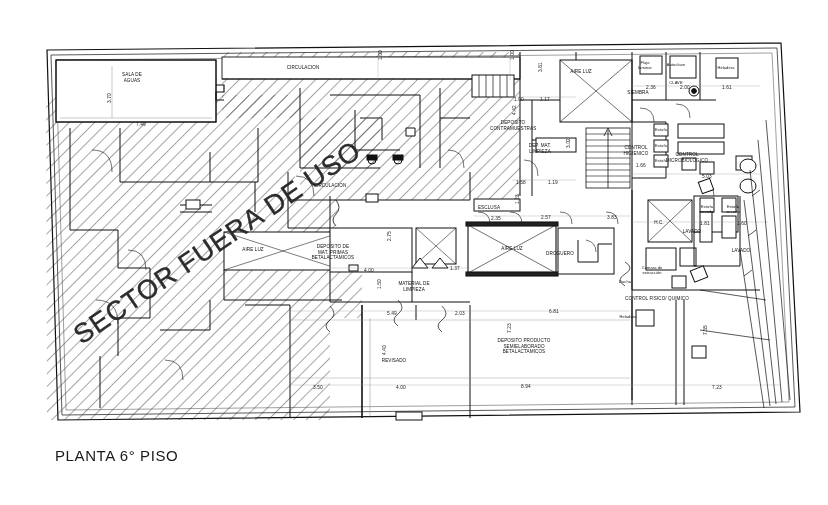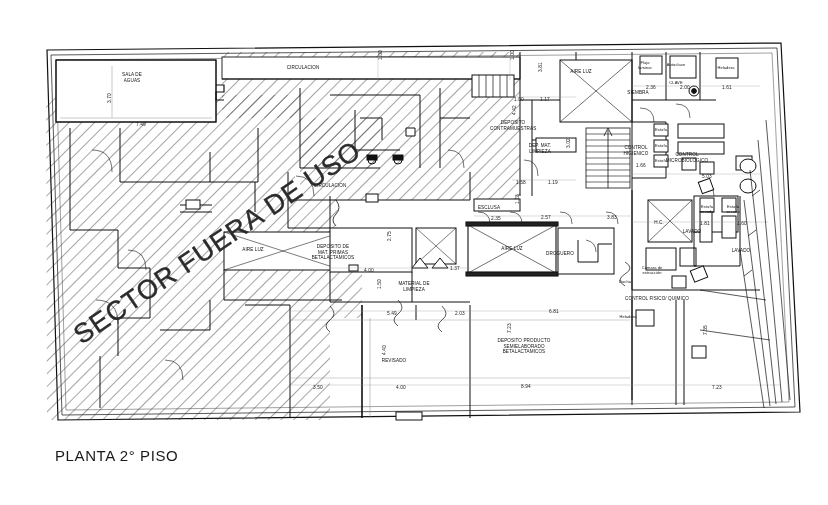--- a/index.html
+++ b/index.html
@@ -280,21 +280,21 @@
         <path d="M740,250 L764,408"></path>
         <path d="M760,190 L752,196 M756,230 L748,236 M752,270 L744,276"></path>
         <path d="M700,290 L766,300"></path>
         <path d="M700,330 L770,340"></path>
       </g>
     </svg>
   </div>
 
   <div class="wm" style="left:68px;top:325px;">SECTOR FUERA DE USO</div>
 
-  <div id="title">PLANTA 2° PISO</div>
+  <div id="title">PLANTA 6° PISO</div>
 
   <div id="overlay">
       <div class="lbl" style="left: 132px; top: 72px;;width:42px;text-align:center;margin-left:-21px;">SALA DE
 AGUAS</div>
       <div class="lbl" style="left: 303px; top: 65px;;width:44px;text-align:center;margin-left:-22px;">CIRCULACION</div>
       <div class="lbl" style="left: 330px; top: 183px;;width:44px;text-align:center;margin-left:-22px;">CIRCULACION</div>
       <div class="lbl" style="left: 253px; top: 247px;;width:28px;text-align:center;margin-left:-14px;">AIRE LUZ</div>
       <div class="lbl" style="left: 581px; top: 69px;;width:28px;text-align:center;margin-left:-14px;">AIRE LUZ</div>
       <div class="lbl" style="left: 512px; top: 246px;;width:28px;text-align:center;margin-left:-14px;">AIRE LUZ</div>
       <div class="lbl" style="left: 513px; top: 120px;;width:46px;text-align:center;margin-left:-23px;">DEPOSITO

